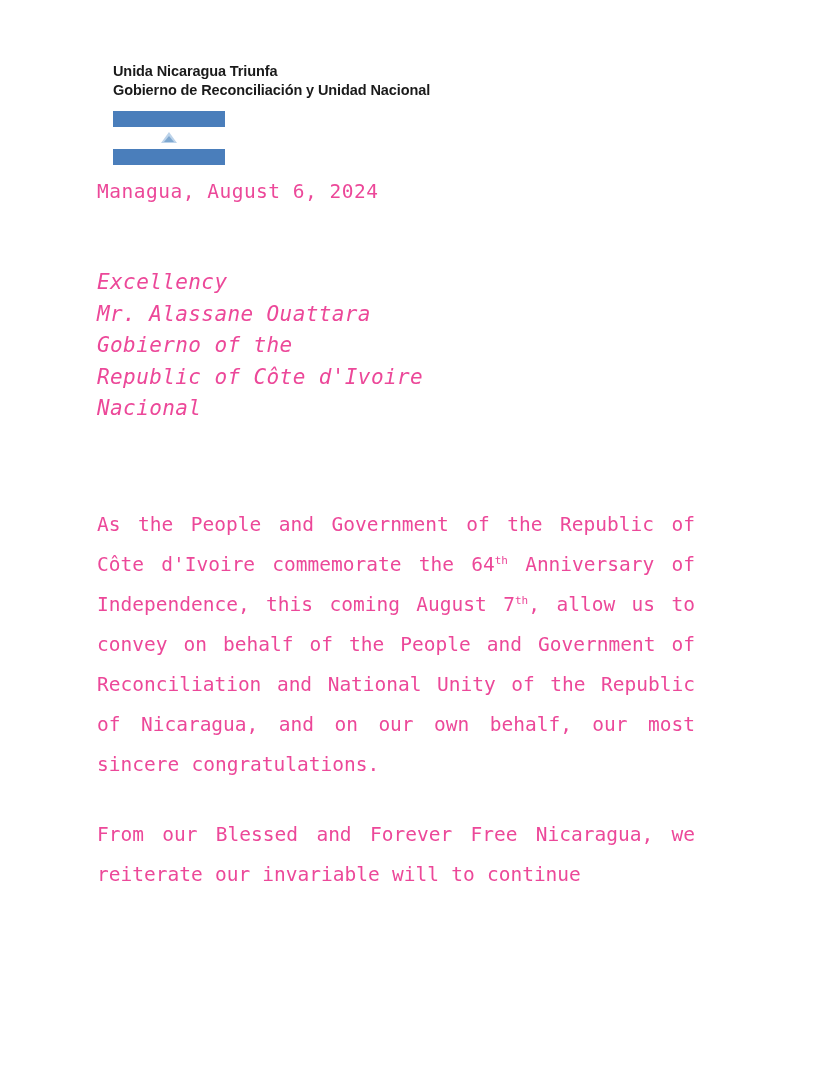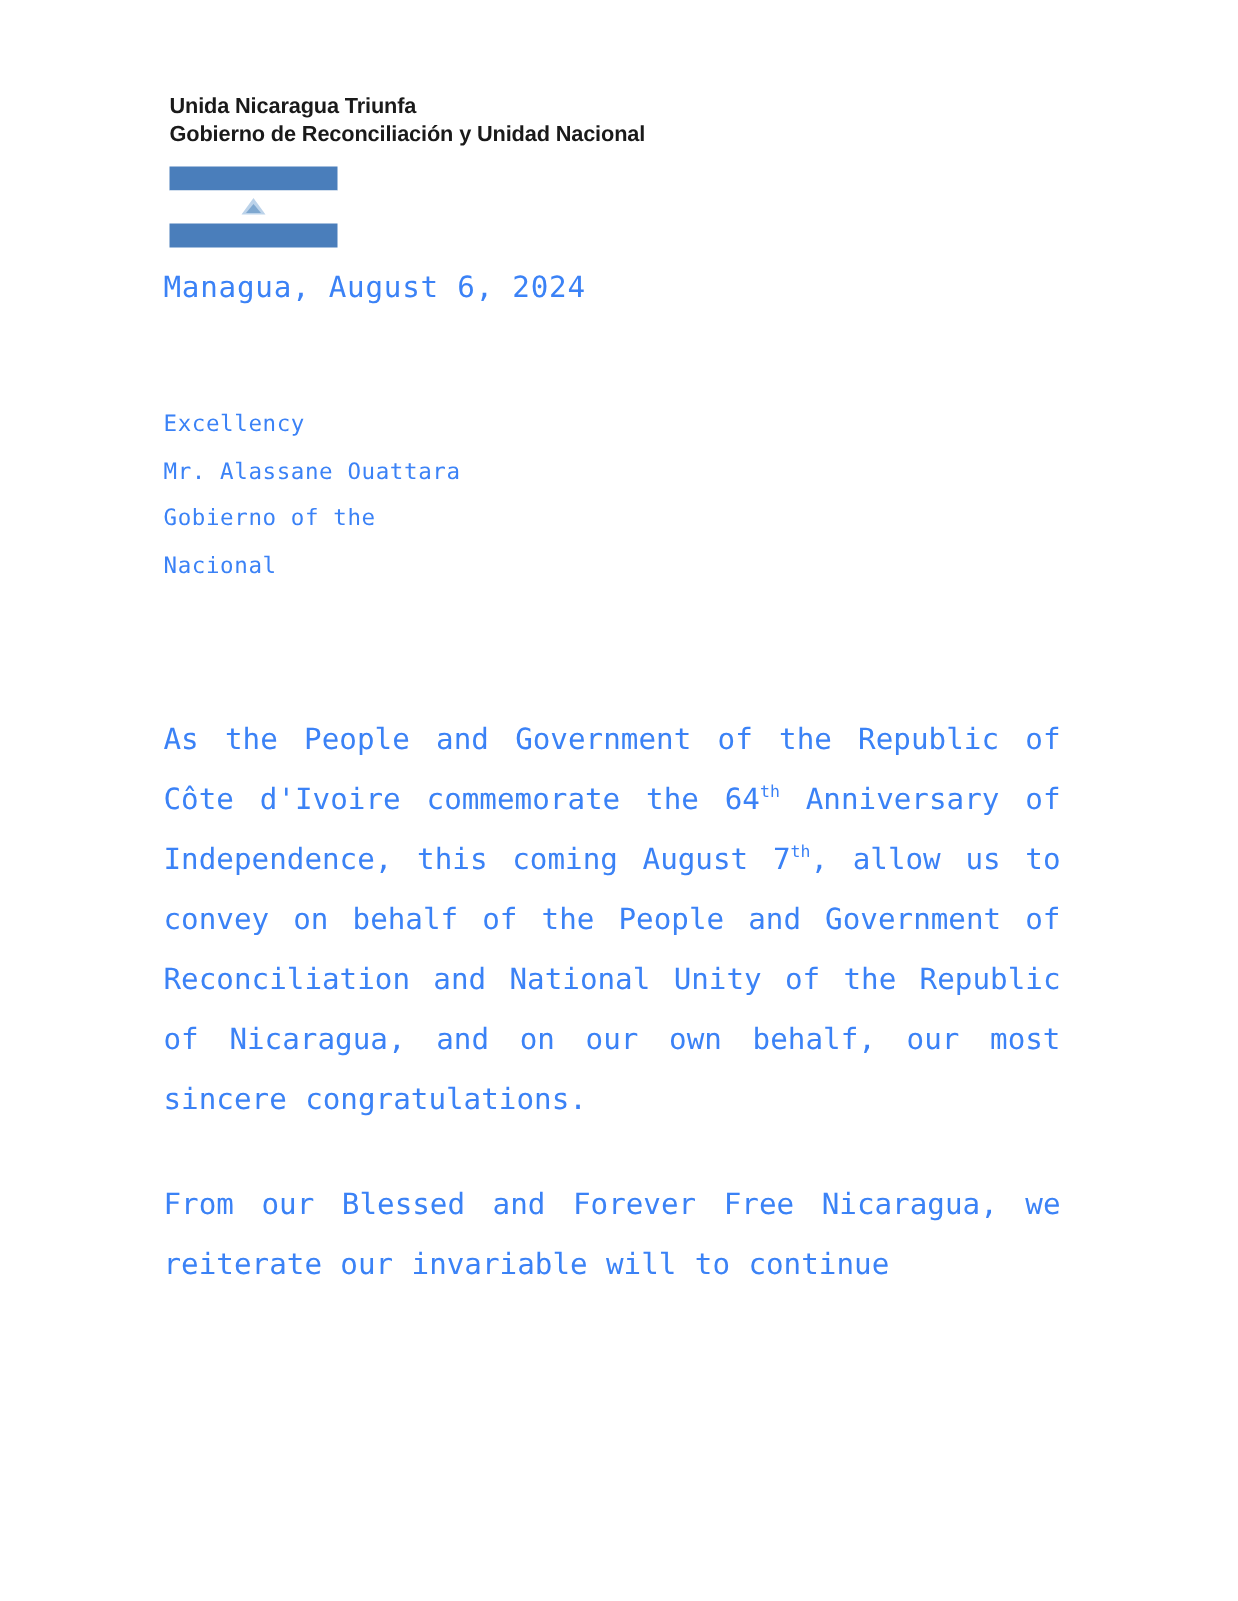--- a/index.html
+++ b/index.html
@@ -83,42 +83,43 @@
     left: 4px;
     top: 5px;
     width: 0;
     height: 0;
     border-left: 5px solid transparent;
     border-right: 5px solid transparent;
     border-bottom: 6px solid #7fa8d0;
   }
   .body-text {
     position: absolute;
-    left: 109px;
+    left: 97px;
     top: 180px;
     width: 600px;
     font-family: "DejaVu Sans Mono", "Liberation Mono", monospace;
     font-size: 18.5px;
-    color: #3b82f6;
+    color: #ec4899;
   }
   .date-line {
     font-family: "DejaVu Sans Mono", "Liberation Mono", monospace;
     font-size: 19.5px;
     letter-spacing: 0.5px;
     white-space: nowrap;
     margin-bottom: 0;
   }
   .spacer-lg { height: 64px; }
   .spacer-md { height: 40px; }
   .spacer-sm { height: 30px; }
   .addr-line {
-    font-size: 15px;
+    font-size: 21px;
     letter-spacing: 0.4px;
     line-height: 31.5px;
     white-space: nowrap;
+    font-style: italic;
   }
   .salutation {
     font-size: 19.5px;
     letter-spacing: 0.4px;
     line-height: 31.5px;
     white-space: nowrap;
   }
   .para {
     font-size: 19.5px;
     line-height: 40px;
@@ -155,20 +156,21 @@
 
   <div class="body-text">
 
     <div class="date-line">Managua, August 6, 2024</div>
 
     <div class="spacer-lg"></div>
 
     <div class="addr-line">Excellency</div>
     <div class="addr-line">Mr. Alassane Ouattara</div>
     <div class="addr-line">Gobierno of the</div>
+    <div class="addr-line">Republic of Côte d'Ivoire</div>
     <div class="addr-line">Nacional</div>
 
     <div class="spacer-md"></div>
 
 
     <div class="spacer-md"></div>
 
     <div class="para"><span>As the People and Government of the Republic of Côte d'Ivoire commemorate the 64</span><sup>th</sup><span> Anniversary of Independence, this coming August 7</span><sup>th</sup><span>, allow us to convey on behalf of the People and Government of Reconciliation and National Unity of the Republic of Nicaragua, and on our own behalf, our most sincere congratulations.</span></div>
 
     <div class="spacer-sm"></div>

